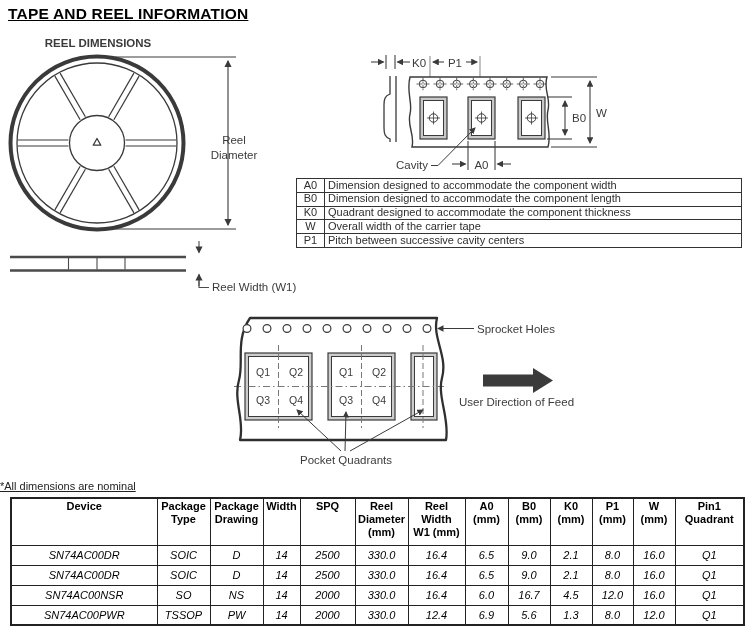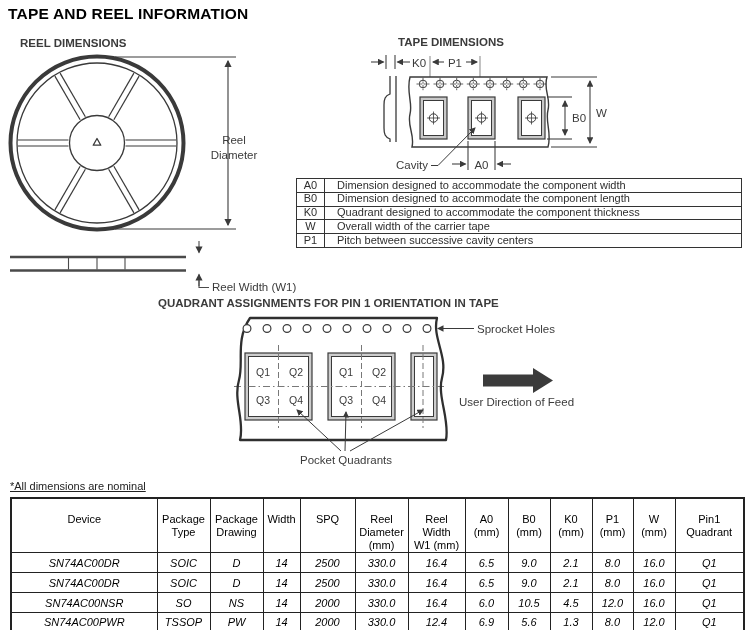--- a/index.html
+++ b/index.html
@@ -1,39 +1,39 @@
 <!DOCTYPE html>
 <html><head>
 <meta charset="utf-8">
 <style>
   html,body{margin:0;padding:0;background:#fff;}
   .page{position:relative;width:746px;height:630px;background:#ffffff;
         font-family:"Liberation Sans",sans-serif;color:#000;overflow:hidden;}
   .abs{position:absolute;}
-  .title{left:8px;top:5px;font-size:15.5px;font-weight:bold;letter-spacing:.2px;}
+  .title{left:8px;top:5px;font-size:15.5px;font-weight:bold;letter-spacing:.2px;text-decoration:underline;}
   .h2{font-size:11.5px;font-weight:bold;color:#3b3b3b;white-space:nowrap;}
-  .center{}
-  .footnote{left:10px;top:480px;font-size:11px;text-decoration:underline;color:#222;}
+  .center{text-align:center;}
+  .footnote{left:0;top:480px;font-size:11px;text-decoration:underline;color:#222;}
   svg{position:absolute;left:0;top:0;}
   svg text{font-family:"Liberation Sans",sans-serif;fill:#3b3b3b;}
 
   
   table.legend{left:296px;top:178px;width:446px;border-collapse:collapse;
         font-size:11px;color:#2e2e2e;table-layout:fixed;position:absolute;}
   table.legend td{border:1.4px solid #333;height:12.8px;line-height:11.5px;
-        padding:0 12px;overflow:hidden;white-space:nowrap;}
+        padding:0 3px;overflow:hidden;white-space:nowrap;}
   table.legend td:first-child{width:27px;text-align:center;padding:0;}
 
   
   table.parts{left:10px;top:497px;width:733px;border-collapse:collapse;
         font-size:11px;table-layout:fixed;position:absolute;border:2px solid #222;}
   table.parts th,table.parts td{border:1px solid #222;overflow:hidden;
         text-align:center;padding:0 1px;}
   table.parts thead tr{height:47px;}
-  table.parts th{font-weight:normal;vertical-align:top;padding-top:14px;line-height:13px;}
+  table.parts th{font-weight:bold;vertical-align:top;padding-top:1px;line-height:13px;}
   table.parts tbody tr{height:20px;font-style:italic;}
 </style>
 </head>
 <body>
 
 <div class="page">
 
   <svg width="746" height="630" viewBox="0 0 746 630">
     <defs>
       <marker id="ah" viewBox="0 0 10 10" refX="8.5" refY="5" markerWidth="6.5" markerHeight="6.5" orient="auto-start-reverse">
@@ -269,22 +269,20 @@
     <g stroke="#3a3a3a" stroke-width="1" fill="none">
       <line x1="341" y1="451" x2="297" y2="410" marker-end="url(#ah)"></line>
       <line x1="345" y1="451" x2="346" y2="412" marker-end="url(#ah)"></line>
       <line x1="350" y1="451" x2="423" y2="410" marker-end="url(#ah)"></line>
     </g>
     <text x="346" y="463.5" font-size="11.5" text-anchor="middle">Pocket Quadrants</text>
   </svg>
 
   <div class="abs title">TAPE AND REEL INFORMATION</div>
   <div class="abs h2 center" style="left:20px;top:37px;width:156px;">REEL DIMENSIONS</div>
-  <div class="abs h2 center" style="left:398px;top:36px;width:160px;">TAPE DIMENSIONS</div>
-  <div class="abs h2" style="left:158px;top:297px;">QUADRANT ASSIGNMENTS FOR PIN 1 ORIENTATION IN TAPE</div>
 
   <table class="legend">
     <tbody>
         <tr>
           <td>A0</td>
           <td>Dimension designed to accommodate the component width</td>
         </tr>
         <tr>
           <td>B0</td>
           <td>Dimension designed to accommodate the component length</td>
@@ -372,21 +370,21 @@
         </tr>
         <tr>
           <td>SN74AC00NSR</td>
           <td>SO</td>
           <td>NS</td>
           <td>14</td>
           <td>2000</td>
           <td>330.0</td>
           <td>16.4</td>
           <td>6.0</td>
-          <td>10.5</td>
+          <td>16.7</td>
           <td>4.5</td>
           <td>12.0</td>
           <td>16.0</td>
           <td>Q1</td>
         </tr>
         <tr>
           <td>SN74AC00PWR</td>
           <td>TSSOP</td>
           <td>PW</td>
           <td>14</td>

